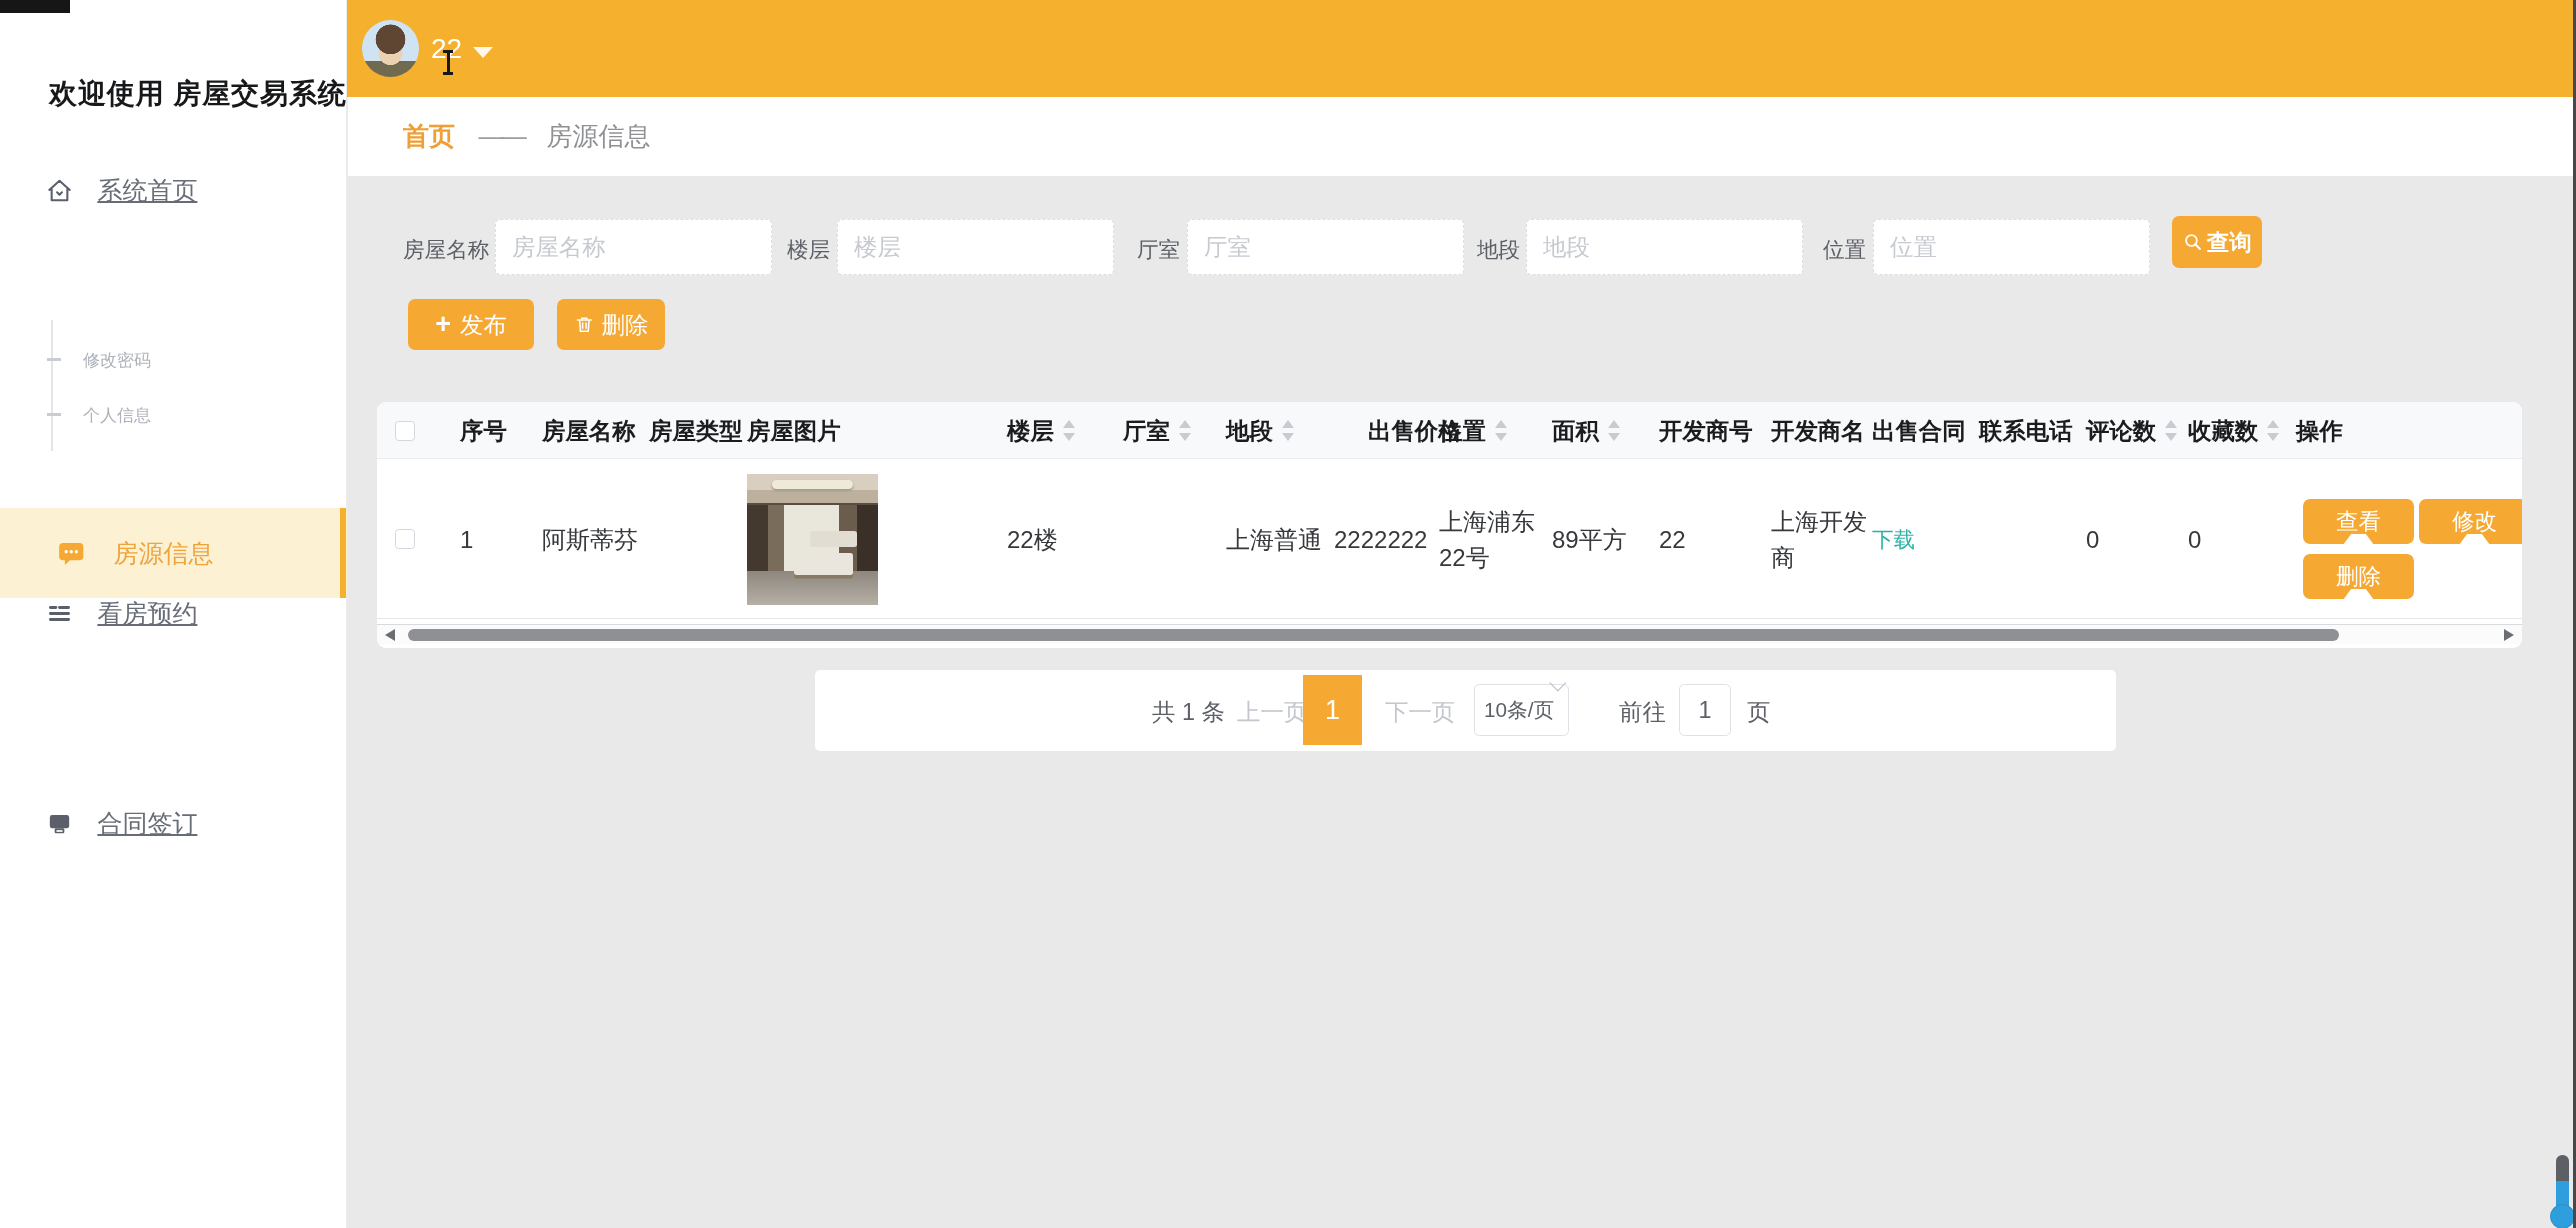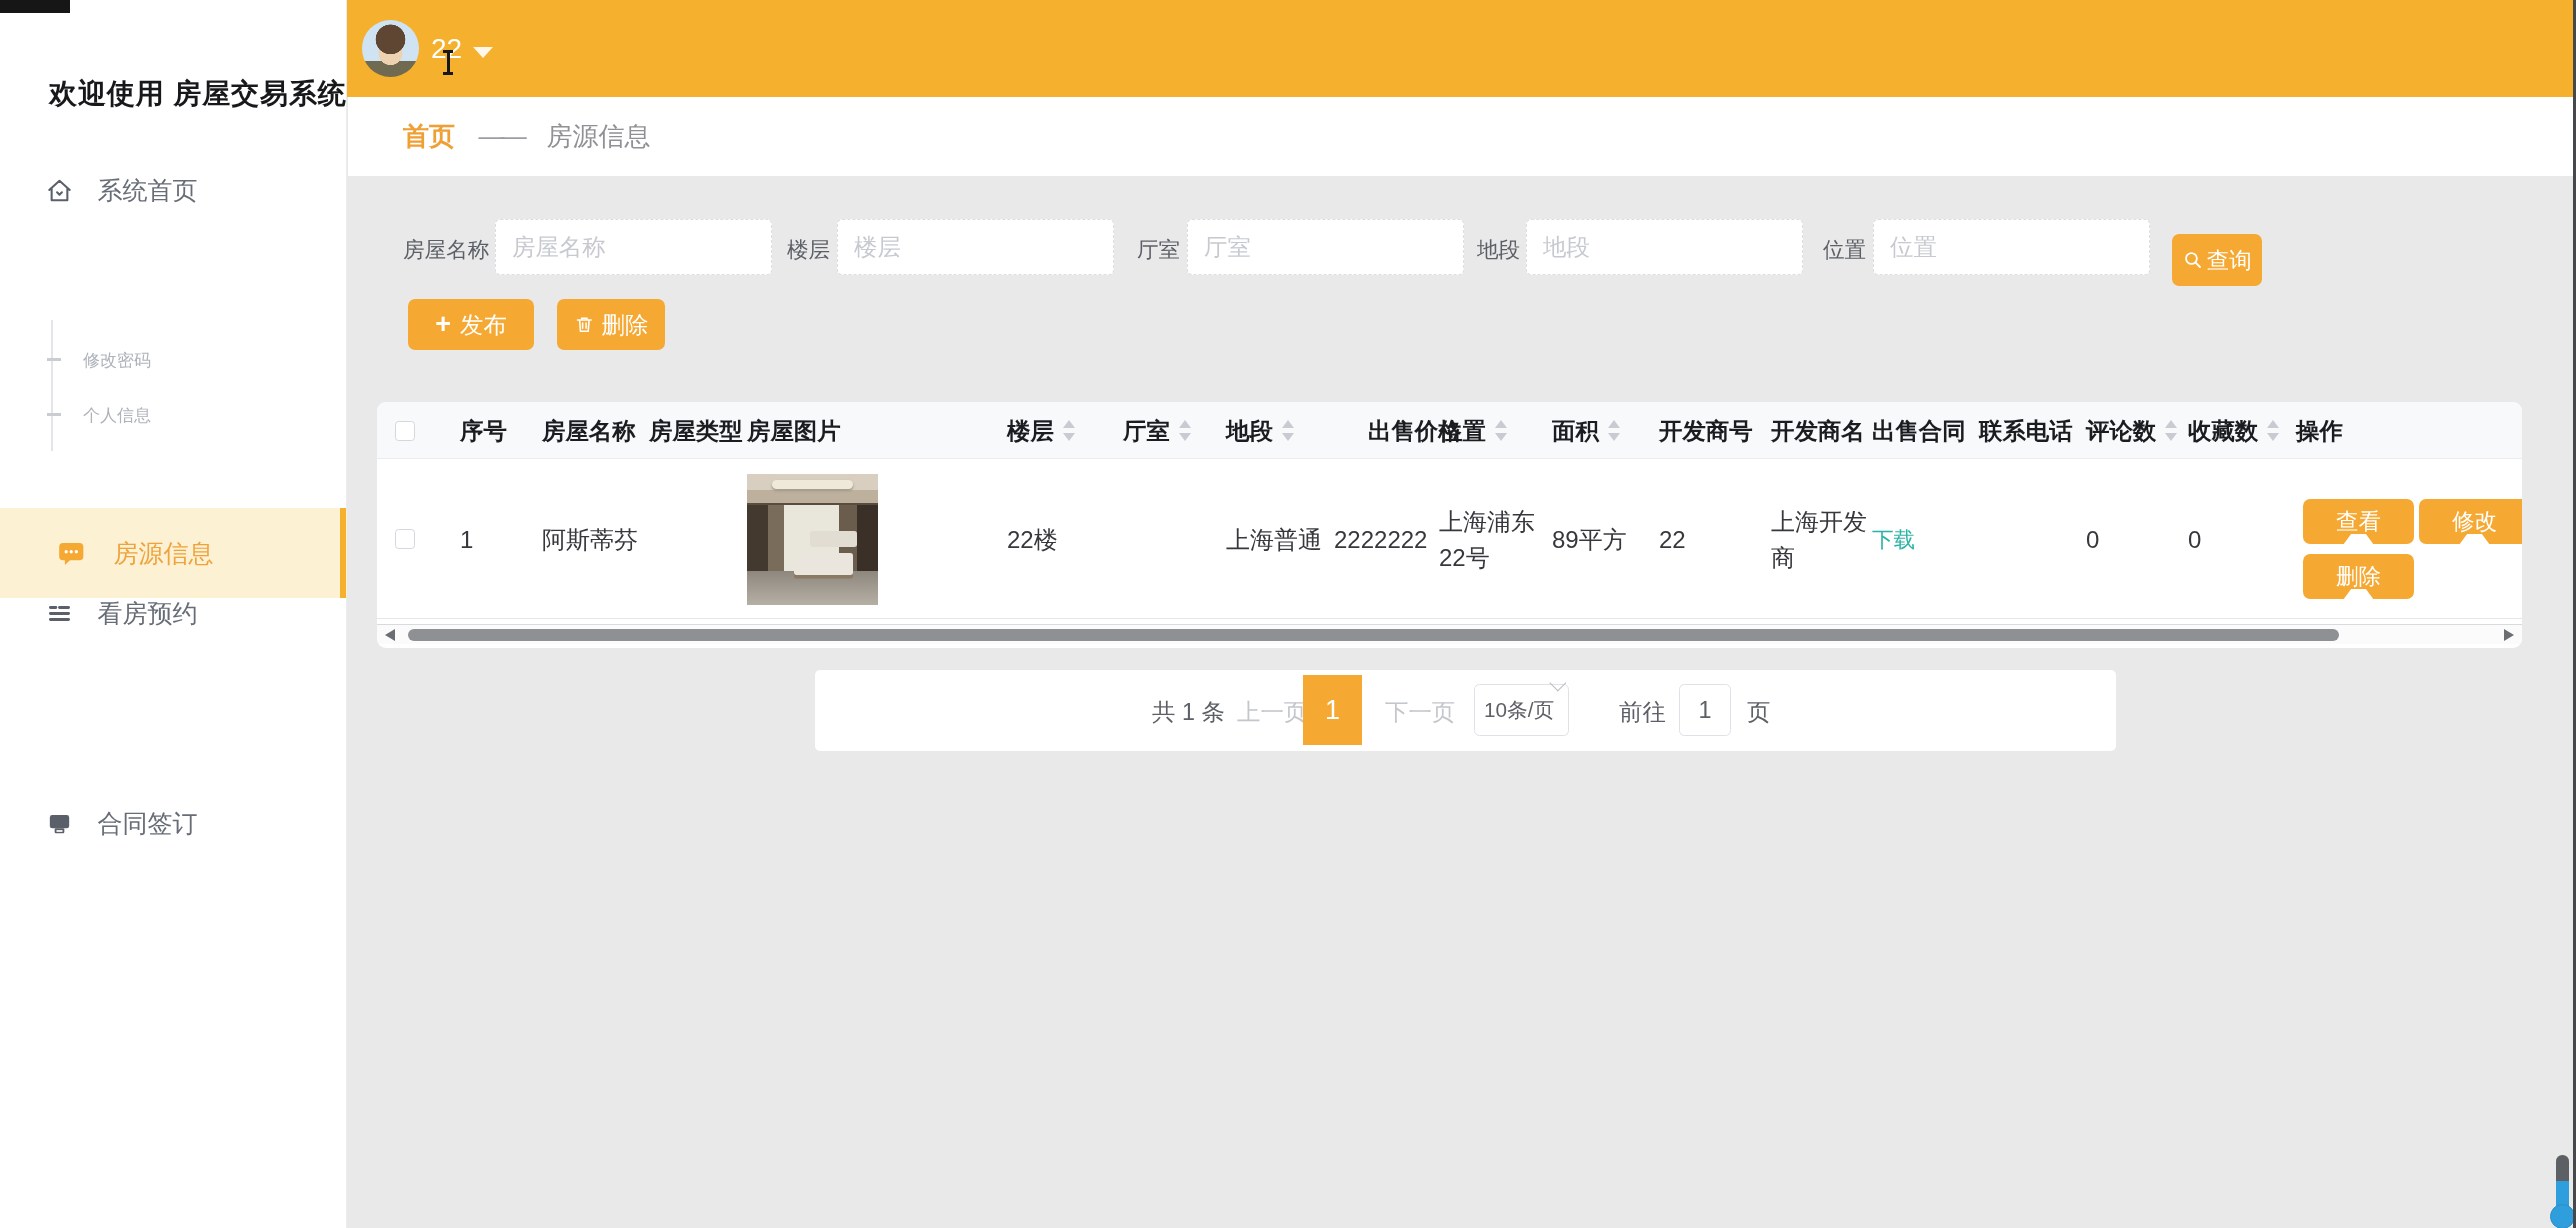--- a/index.html
+++ b/index.html
@@ -7,21 +7,21 @@
   body {
     position:relative;
     font-family:"Liberation Sans","DejaVu Sans",sans-serif;
     background:#e9e9ea;
     overflow:hidden;
     color:#36383c;
   }
   
   .sidebar { position:absolute; left:0; top:0; width:347px; height:1229px; background:#ffffff; border-right:0.9px solid #ececee; z-index:5; }
   .sidebar-title { position:absolute; left:49px; top:75px; font-size:28px; font-weight:bold; color:#17181a; letter-spacing:0.9px; white-space:nowrap; }
-  .menu-item { position:absolute; left:0; width:347px; height:57px; display:flex; align-items:center; color:#676c76; font-size:25px; cursor:pointer; }
+  .menu-item { position:absolute; left:0; width:347px; height:57px; display:flex; align-items:center; color:#676c76; font-size:25px; cursor:pointer;text-decoration:underline; }
   .menu-item .micon { width:29px; height:29px; margin-left:45px; margin-right:23.4px; flex:0 0 auto; display:flex; align-items:center; }
   .menu-sub { position:absolute; left:83px; height:50px; display:flex; align-items:center; color:#aeb2ba; font-size:17px; cursor:pointer; }
   .sub-guide { position:absolute; left:51px; top:320px; width:1.8px; height:131px; background:#e4e5e9; }
   .sub-dash { position:absolute; left:47px; width:14.4px; height:2.7px; background:#c9ccd1; }
   .menu-active { position:absolute; left:0; top:508px; width:347px; height:90px; background:#fdf1d3; display:flex; align-items:center; color:#efa33c; font-size:25px; cursor:pointer; border-radius:0 5.4px 5.4px 0; }
   .menu-active .micon { width:30.5px; height:30.5px; margin-left:56px; margin-right:27px; }
   .active-bar { position:absolute; right:0; top:508px; width:6.3px; height:90px; background:#f5b02e; }
   
   .topbar { position:absolute; left:347px; top:0; width:2229px; height:97px; background:#f5b02e; z-index:4; }
   .avatar { position:absolute; left:15.3px; top:20px; width:57px; height:57px; border-radius:50%; overflow:hidden; cursor:pointer;
@@ -38,21 +38,21 @@
   
   .breadcrumb { position:absolute; left:348px; top:97px; width:2228px; height:79px; background:#ffffff; display:flex; align-items:center; padding-left:55px; }
   .bc-home { color:#ef9f33; font-weight:bold; font-size:26px; cursor:pointer; }
   .bc-sep { color:#9a9da2; font-size:26px; margin:0 23.4px; letter-spacing:-3.6px; }
   .bc-cur { color:#8f9195; font-size:26px; }
   
   .flabel { position:absolute; top:235px; font-size:21.6px; color:#5c6066; white-space:nowrap; }
   .finput { position:absolute; top:219px; height:56px; width:277px; background:#fff; border:1.8px dashed #dcdee3; border-radius:5.4px; font-size:23.4px; color:#333; padding:0 16px; outline:none; font-family:inherit; }
   .finput::placeholder { color:#c6c9cf; }
   .btn { background:#f5a832; border:none; border-radius:7.2px; color:#fff; display:flex; align-items:center; justify-content:center; cursor:pointer; font-family:inherit; }
-  .btn-query { position:absolute; left:2172px; top:234px; width:90px; height:52px; font-size:22.5px; gap:3px; }
+  .btn-query { position:absolute; left:2172px; top:216px; width:90px; height:52px; font-size:22.5px; gap:3px;font-weight:bold; }
   .btn-publish { position:absolute; left:408px; top:299px; width:126px; height:51px; font-size:23.4px; gap:9px; }
   .btn-delete { position:absolute; left:557px; top:299px; width:108px; height:51px; font-size:23.4px; gap:7.2px; }
   .plus-glyph { font-size:27px; font-weight:bold; line-height:1; }
   
   .table-card { position:absolute; left:377px; top:402px; width:2145px; height:246px; background:#fff; border-radius:9px; overflow:hidden; }
   .thead { position:absolute; left:0; top:0; width:2145px; height:57px; background:#f8f9fb; border-bottom:0.9px solid #ebecef; }
   .th { position:absolute; top:0; height:57px; display:flex; align-items:center; font-weight:bold; color:#1b1c1f; font-size:23.4px; white-space:nowrap; }
   .sort { display:inline-flex; flex-direction:column; margin-left:9px; gap:4.5px; cursor:pointer; }
   .sort i { display:block; width:0; height:0; border-left:6.3px solid transparent; border-right:6.3px solid transparent; }
   .sort .s-up { border-bottom:8px solid #c8cbd2; }

